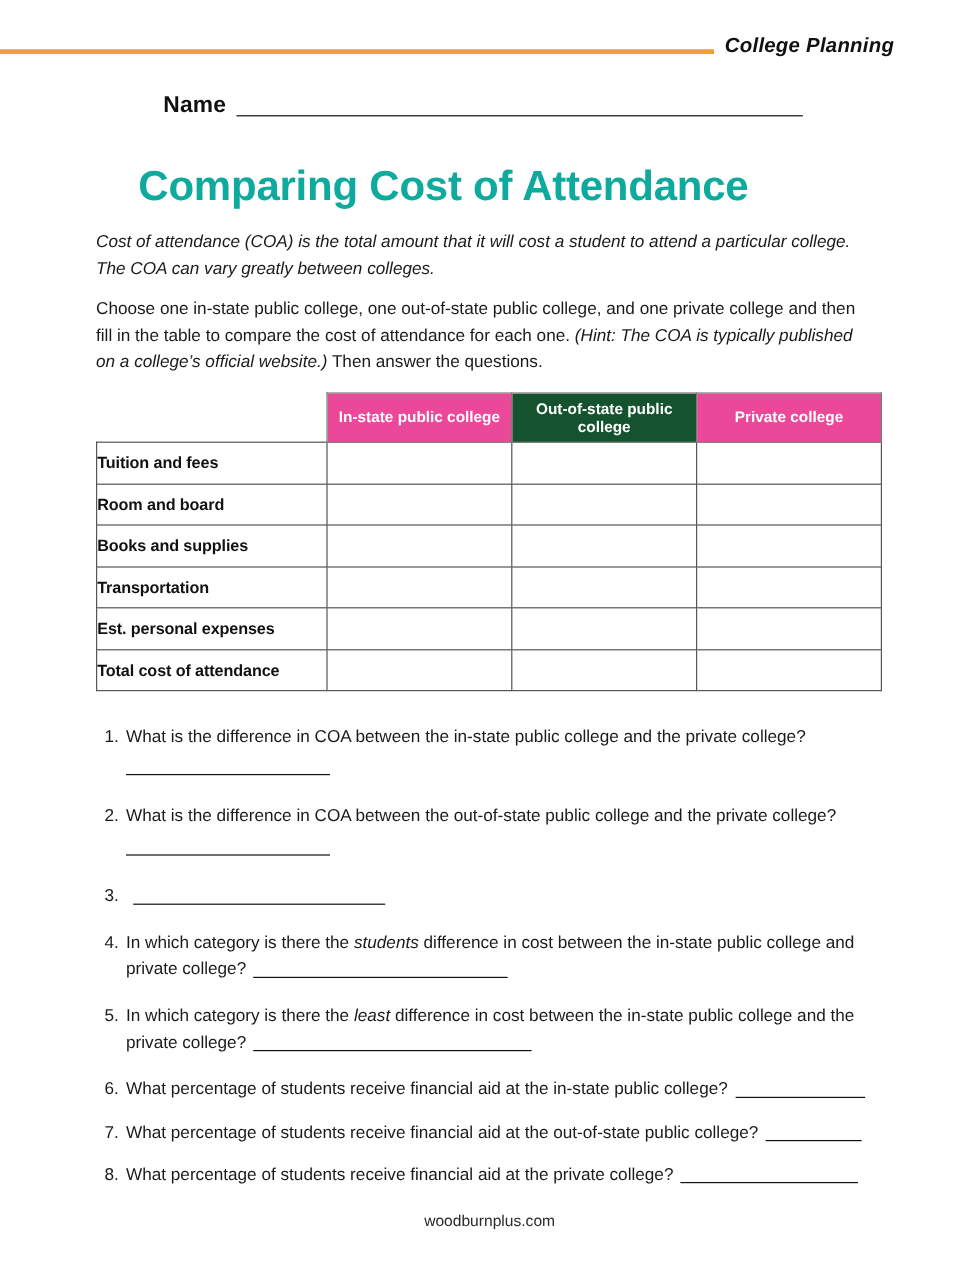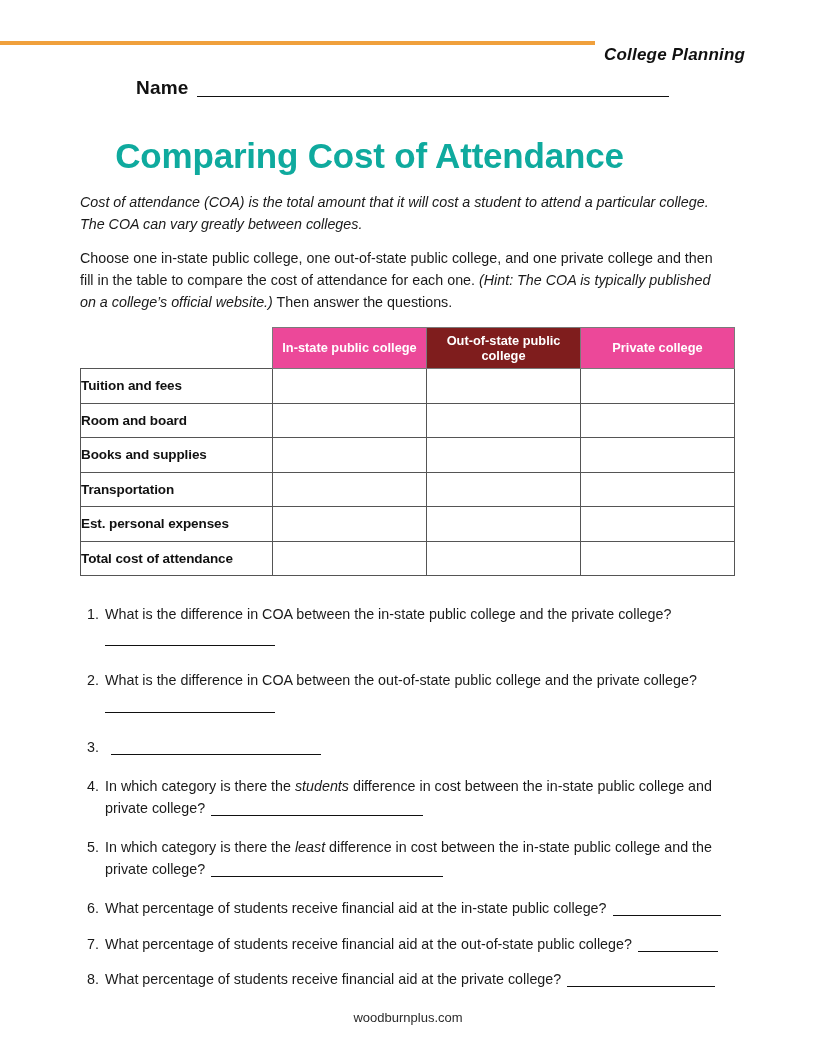--- a/index.html
+++ b/index.html
@@ -28,21 +28,21 @@
     position: absolute;
     left: 0;
     top: 13px;
     width: 595px;
     height: 4px;
     background: #F0A03C;
   }
   .header-title {
     position: absolute;
     left: 604px;
-    top: 17px;
+    top: 0;
     font-size: 17px;
     font-weight: bold;
     font-style: italic;
     letter-spacing: 0.2px;
     color: #111111;
     white-space: nowrap;
   }
 
   
   .name-row {
@@ -128,21 +128,21 @@
     color: #ffffff;
     font-size: 12.8px;
     font-weight: bold;
     text-align: center;
     vertical-align: middle;
     line-height: 1.18;
     padding: 2px 4px;
     border: 1px solid #7a7a7a;
   }
   .hdr-orange { background: #ec4899; }
-  .hdr-teal   { background: #7f1d1d; }
+  .hdr-teal   { background: #14532d; }
 
   .row-label {
     height: 33.5px;
     border: 1.1px solid #555555;
     font-size: 13.5px;
     font-weight: bold;
     color: #111111;
     padding-left: 9px;
     vertical-align: middle;
     letter-spacing: -0.1px;

